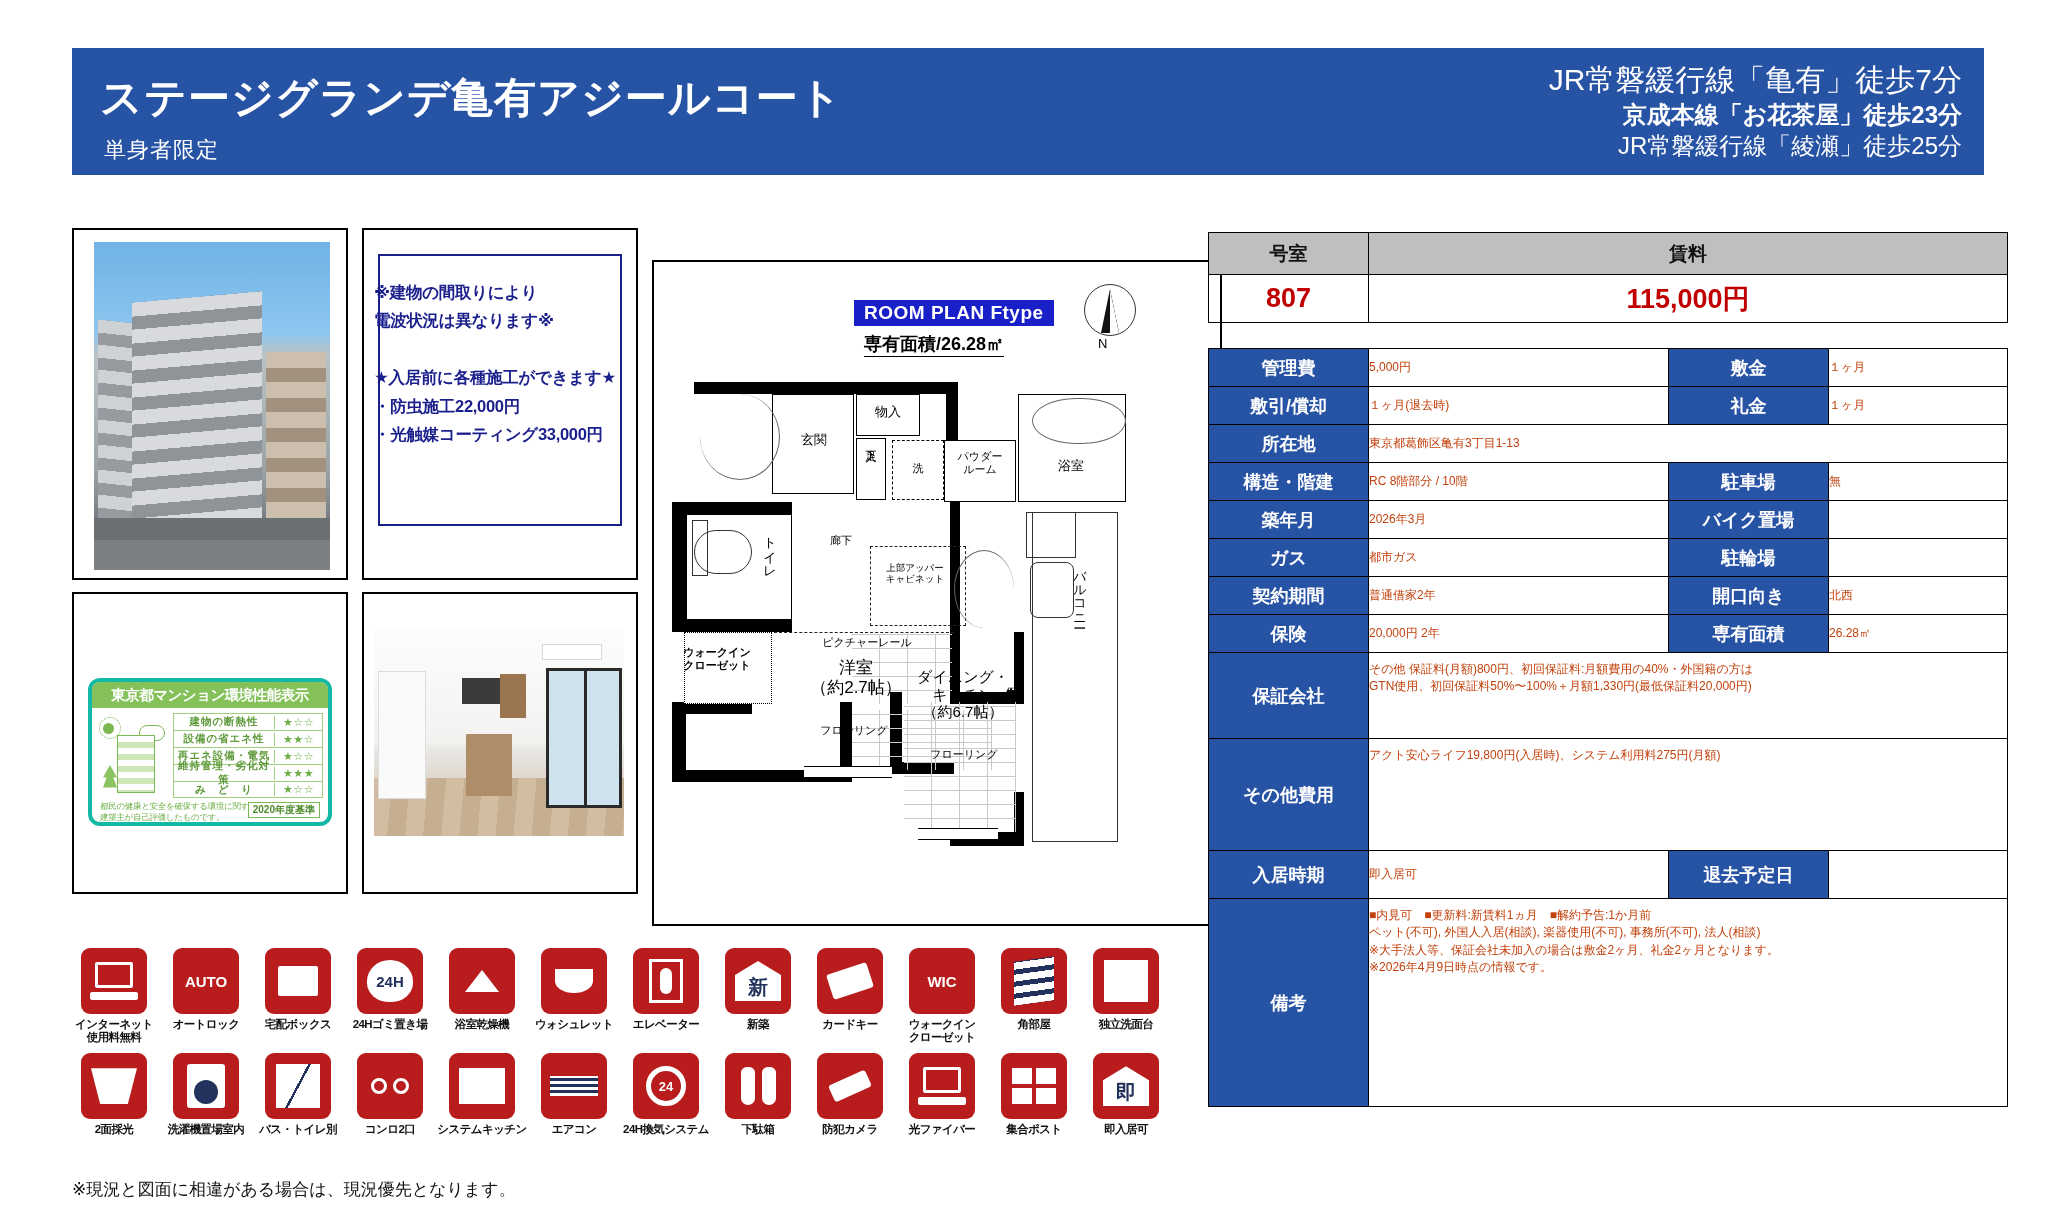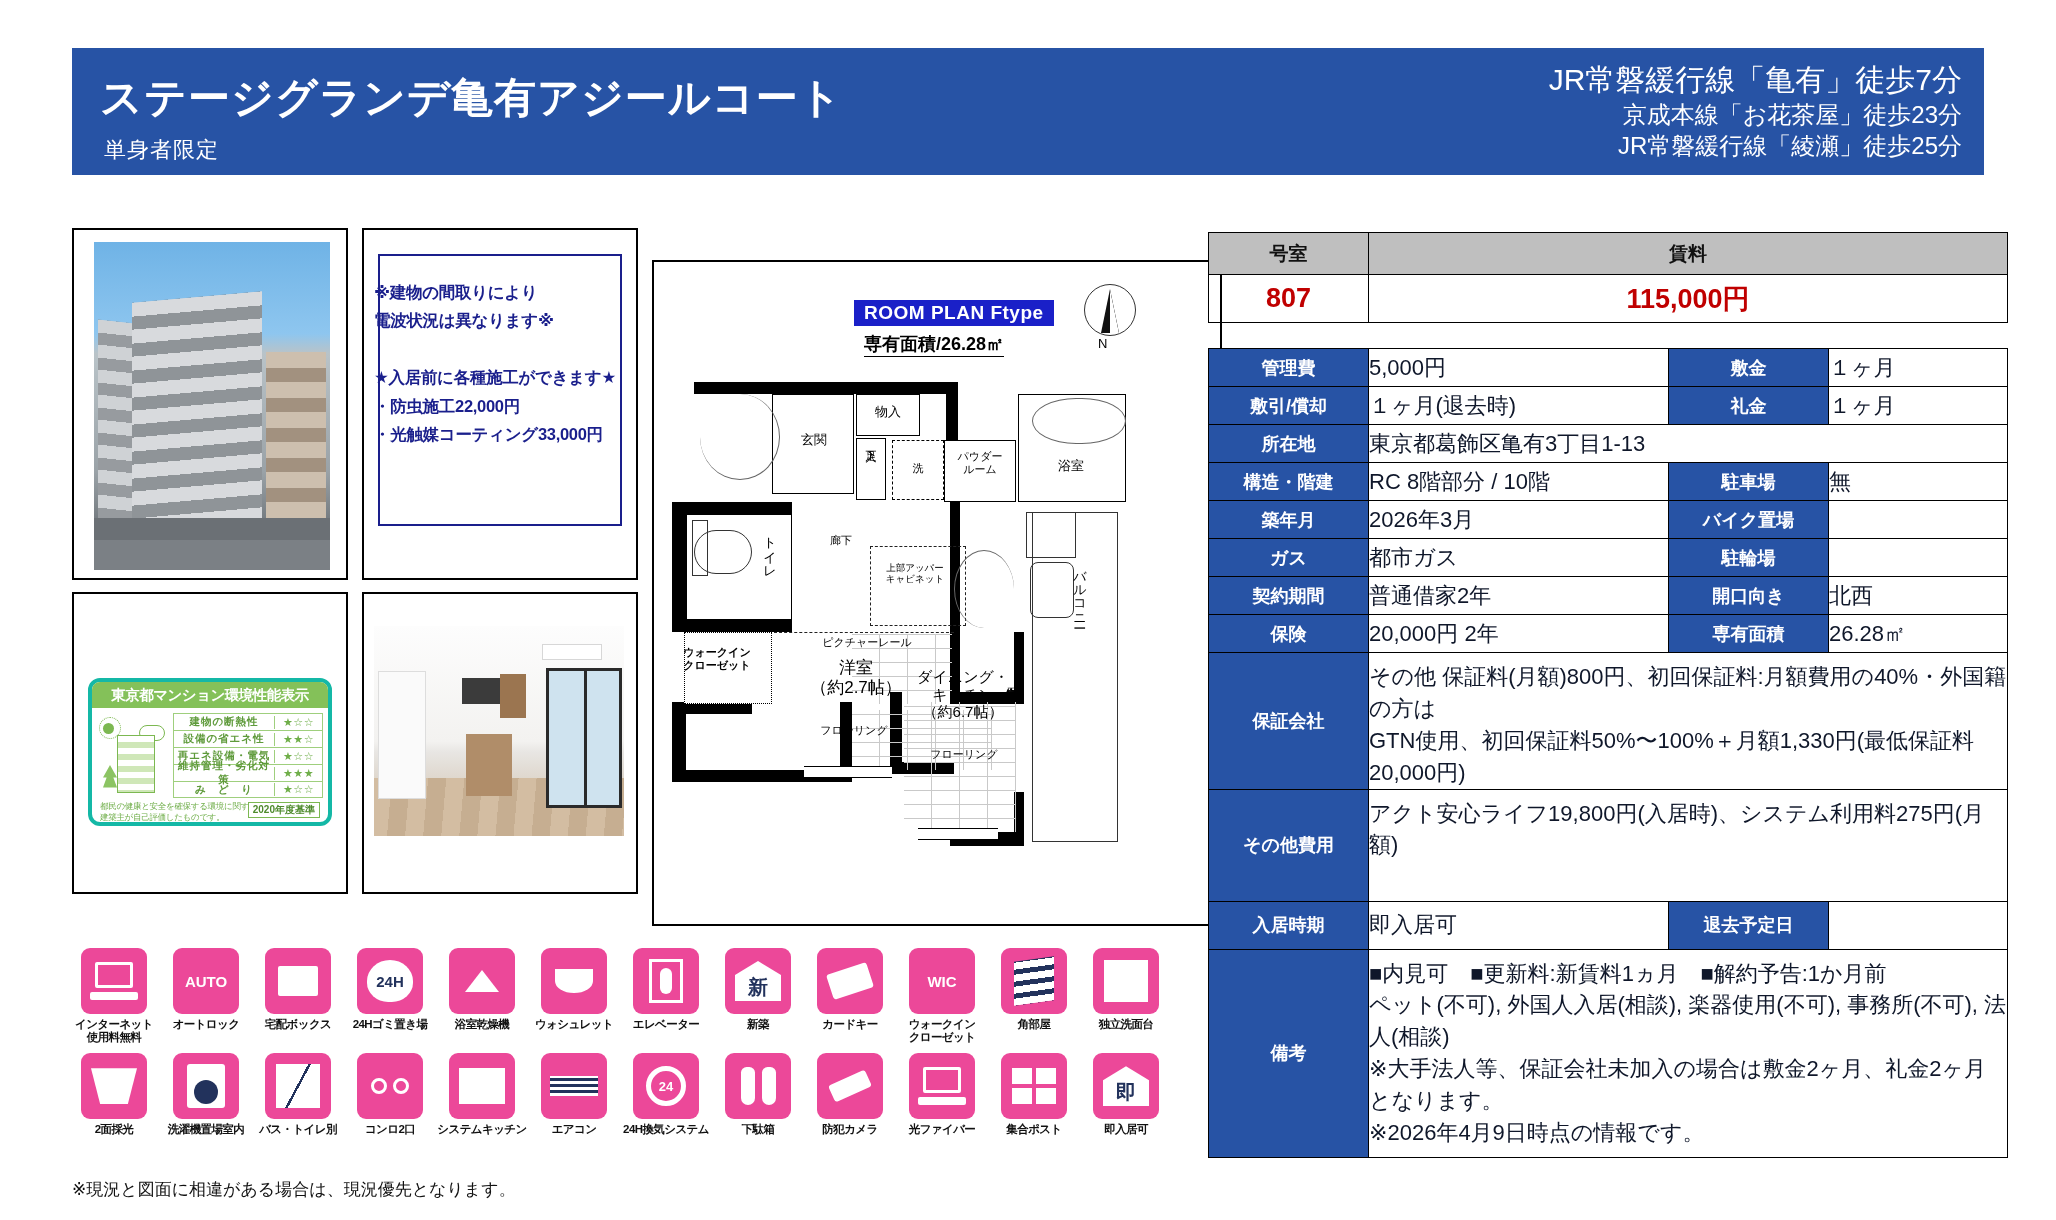--- a/index.html
+++ b/index.html
@@ -19,21 +19,21 @@
   .hdr-title {
     position:absolute; left:28px; top:22px;
     font-size:42px; font-weight:700; letter-spacing:1px; white-space:nowrap;
   }
   .hdr-sub {
     position:absolute; left:32px; top:87px;
     font-size:22px; font-weight:400; letter-spacing:1px;
   }
   .hdr-access { position:absolute; right:22px; top:12px; text-align:right; line-height:1.30; }
   .acc1 { font-size:30px; font-weight:400; letter-spacing:0px; }
-  .acc2 { font-size:24px; font-weight:400; }
+  .acc2 { font-size:24px; font-weight:700; }
   .acc3 { font-size:24px; font-weight:400; }
 
   
   .box { position:absolute; border:2px solid #000; background:#fff; }
 
   #photo-building { left:72px; top:228px; width:276px; height:352px; }
   #photo-building .ph { position:absolute; left:20px; top:12px; width:236px; height:328px;
      background:linear-gradient(180deg,#6fb3e6 0%, #8ec6ef 28%, #b9c3c8 34%, #9aa2a7 70%, #6d7378 88%, #4d5357 100%); }
   .bldg-body{position:absolute;left:38px;top:55px;width:130px;height:250px;
     background:repeating-linear-gradient(180deg,#d8dadd 0px,#d8dadd 14px,#8f9498 14px,#8f9498 27px);
@@ -119,40 +119,40 @@
   .lbl-s { font-size:11px; }
   .lbl-xs { font-size:9.5px; }
   .lbl-v { writing-mode:vertical-rl; }
   .arc { position:absolute; border:1px solid #555; border-radius:50%; }
 
   
   .icons { position:absolute; left:68px; top:948px; width:1108px; }
   .icon-row { display:flex; gap:0px; }
   .icon-cell { width:92px; text-align:center; }
   .icon-tile {
-    width:66px; height:66px; margin:0 auto; background:#ec4899; border-radius:9px;
+    width:66px; height:66px; margin:0 auto; background:#b91c1c; border-radius:9px;
     display:flex; align-items:center; justify-content:center; color:#fff;
     font-size:12px; font-weight:700; position:relative; overflow:hidden;
   }
   .icon-cap { font-size:11.5px; color:#111; margin-top:4px; line-height:1.1; font-weight:700; letter-spacing:-0.6px;}
   .laptop { width:48px; height:38px; position:relative; }
   .laptop .scr{position:absolute;left:5px;top:0;width:38px;height:26px;border:3px solid #fff;border-radius:2px;}
   .laptop .base{position:absolute;left:0;bottom:0;width:48px;height:8px;background:#fff;border-radius:2px;}
   .badge-txt { font-size:15px; font-weight:700; }
   .disclaimer { position:absolute; left:72px; top:1178px; font-size:17px; color:#111; }
 
   
   .rtable { position:absolute; border-collapse:collapse; }
   #tbl-rent { left:1208px; top:232px; width:800px; }
   #tbl-main { left:1208px; top:348px; width:800px; }
   .rtable td, .rtable th { border:1.6px solid #000; padding:0; }
   .th-gray { background:#bfbfbf; color:#111; font-size:19px; font-weight:700; height:42px; text-align:center; }
   .td-red { color:#c00000; font-size:27px; font-weight:700; height:48px; text-align:center; }
   .th-blue { background:#2753a5; color:#fff; font-size:18px; font-weight:700; text-align:center; height:38px; }
-  .td-val { font-size:22px; padding-left:10px; color:#0f172a; vertical-align:middle; }
+  .td-val { font-size:12px; padding-left:10px; color:#c2410c; vertical-align:middle; }
   .td-val.top { vertical-align:top; padding-top:8px; line-height:1.45; }
   .nowrap { white-space:pre-line; }
 </style>
 </head>
 <body>
 
 <div class="page">
 
   <div class="header">
     <div class="hdr-title">ステージグランデ亀有アジールコート</div>

